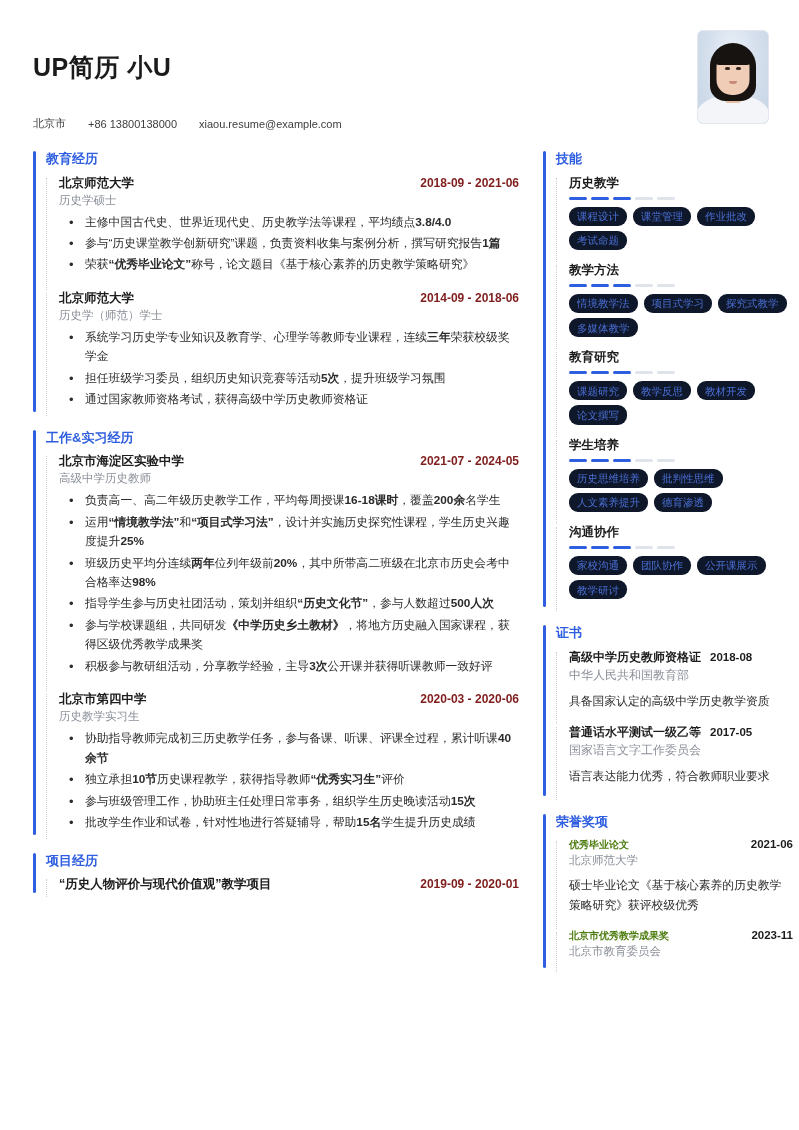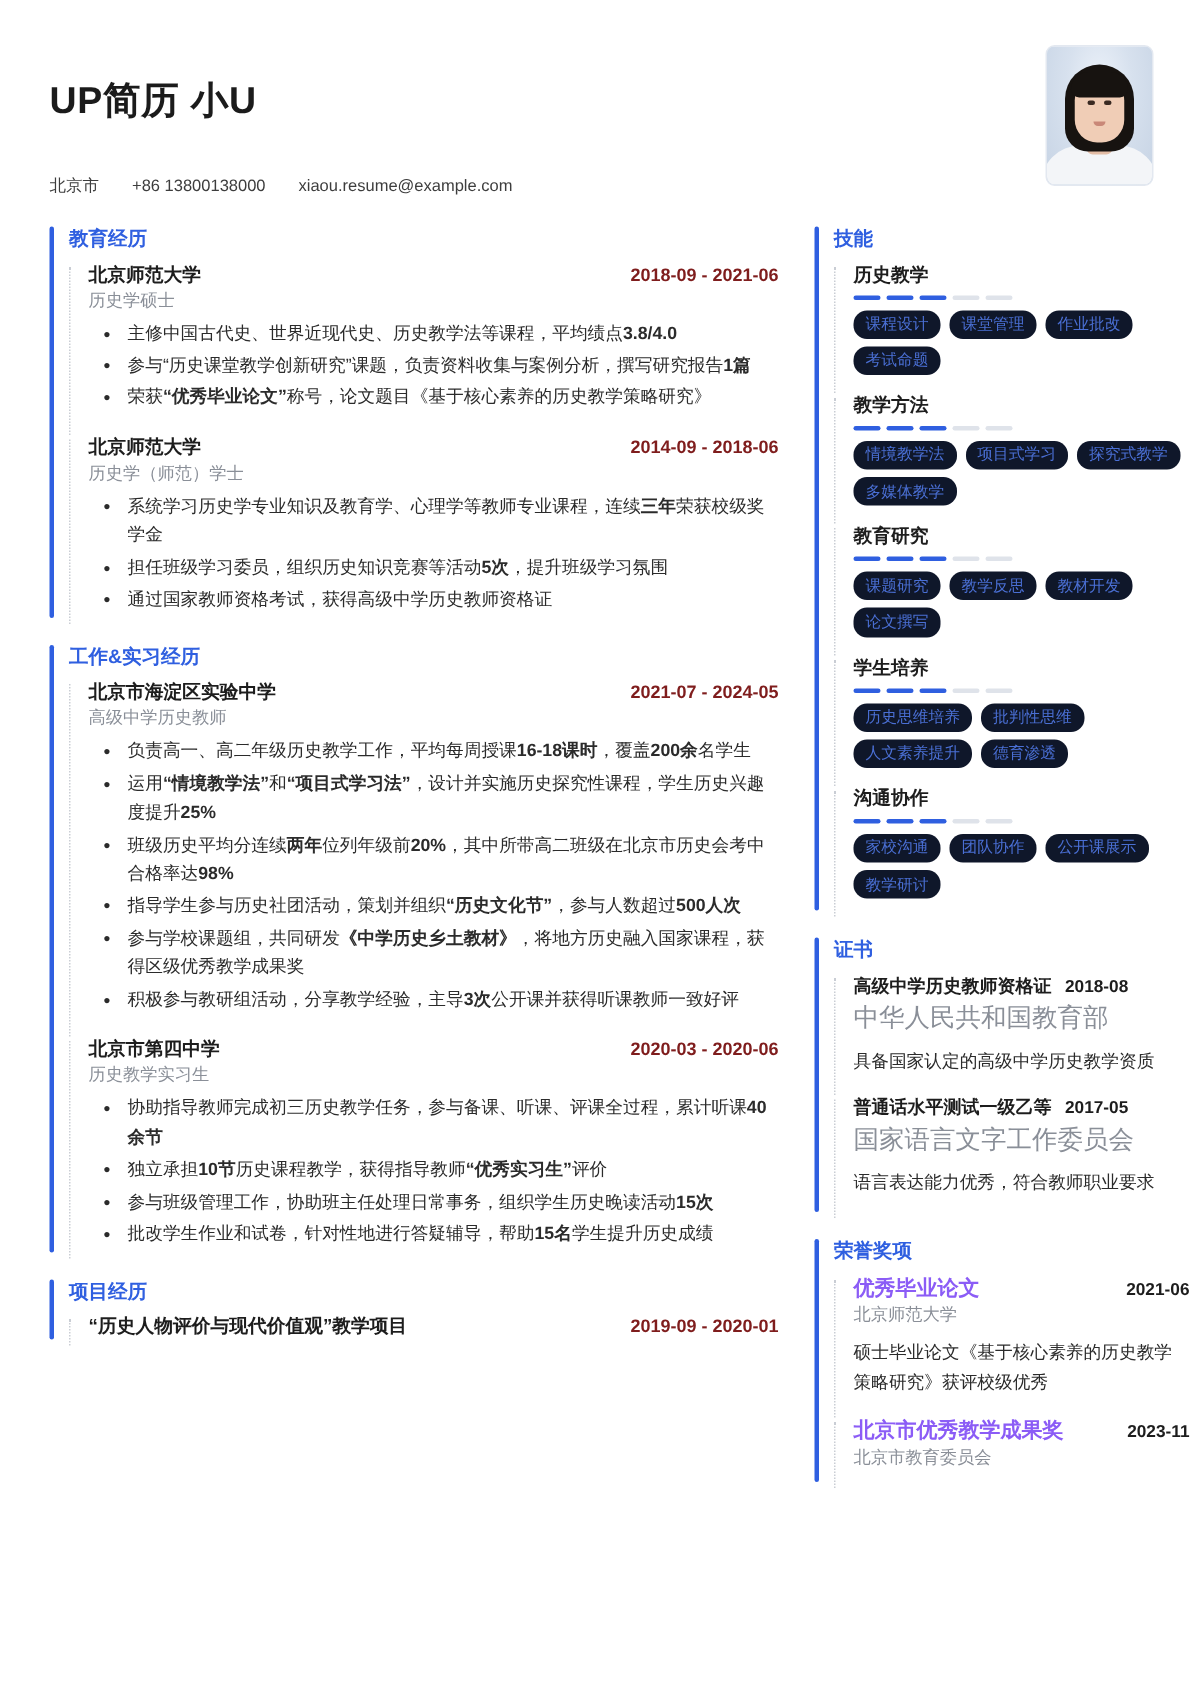--- a/index.html
+++ b/index.html
@@ -164,32 +164,32 @@
   .cert { position: relative; padding-left: 13px; padding-bottom: 13px; }
   .cert::before {
     content: "";
     position: absolute;
     left: 0; top: 3px; bottom: 0;
     border-left: 1px dotted #c9cdd4;
   }
   .cert-head { display: flex; align-items: baseline; gap: 9px; }
   .cert-title { font-size: 12px; font-weight: 700; color: #1d1d1d; }
   .cert-date { font-size: 11.5px; font-weight: 700; color: #1d1d1d; white-space: nowrap; }
-  .cert-issuer { font-size: 17px; color: #8a8f98; margin-top: 1px; }
+  .cert-issuer { font-size: 12px; color: #8a8f98; margin-top: 1px; }
   .cert-desc { font-size: 11.8px; color: #2b2b2b; line-height: 1.75; margin-top: 7px; }
 
   .award { position: relative; padding-left: 13px; padding-bottom: 13px; }
   .award::before {
     content: "";
     position: absolute;
     left: 0; top: 3px; bottom: 0;
     border-left: 1px dotted #c9cdd4;
   }
   .award-head { display: flex; justify-content: space-between; align-items: baseline; gap: 8px; }
-  .award-title { font-size: 14px; font-weight: 700; color: #8b5cf6; }
+  .award-title { font-size: 10px; font-weight: 700; color: #4d7c0f; }
   .award-date { font-size: 11.5px; font-weight: 700; color: #1d1d1d; white-space: nowrap; }
   .award-issuer { font-size: 11.5px; color: #8a8f98; margin-top: 1px; }
   .award-desc { font-size: 11.8px; color: #2b2b2b; line-height: 1.75; margin-top: 7px; }
 </style>
 </head>
 <body>
 
 <div class="page">
 
   <div class="header">

